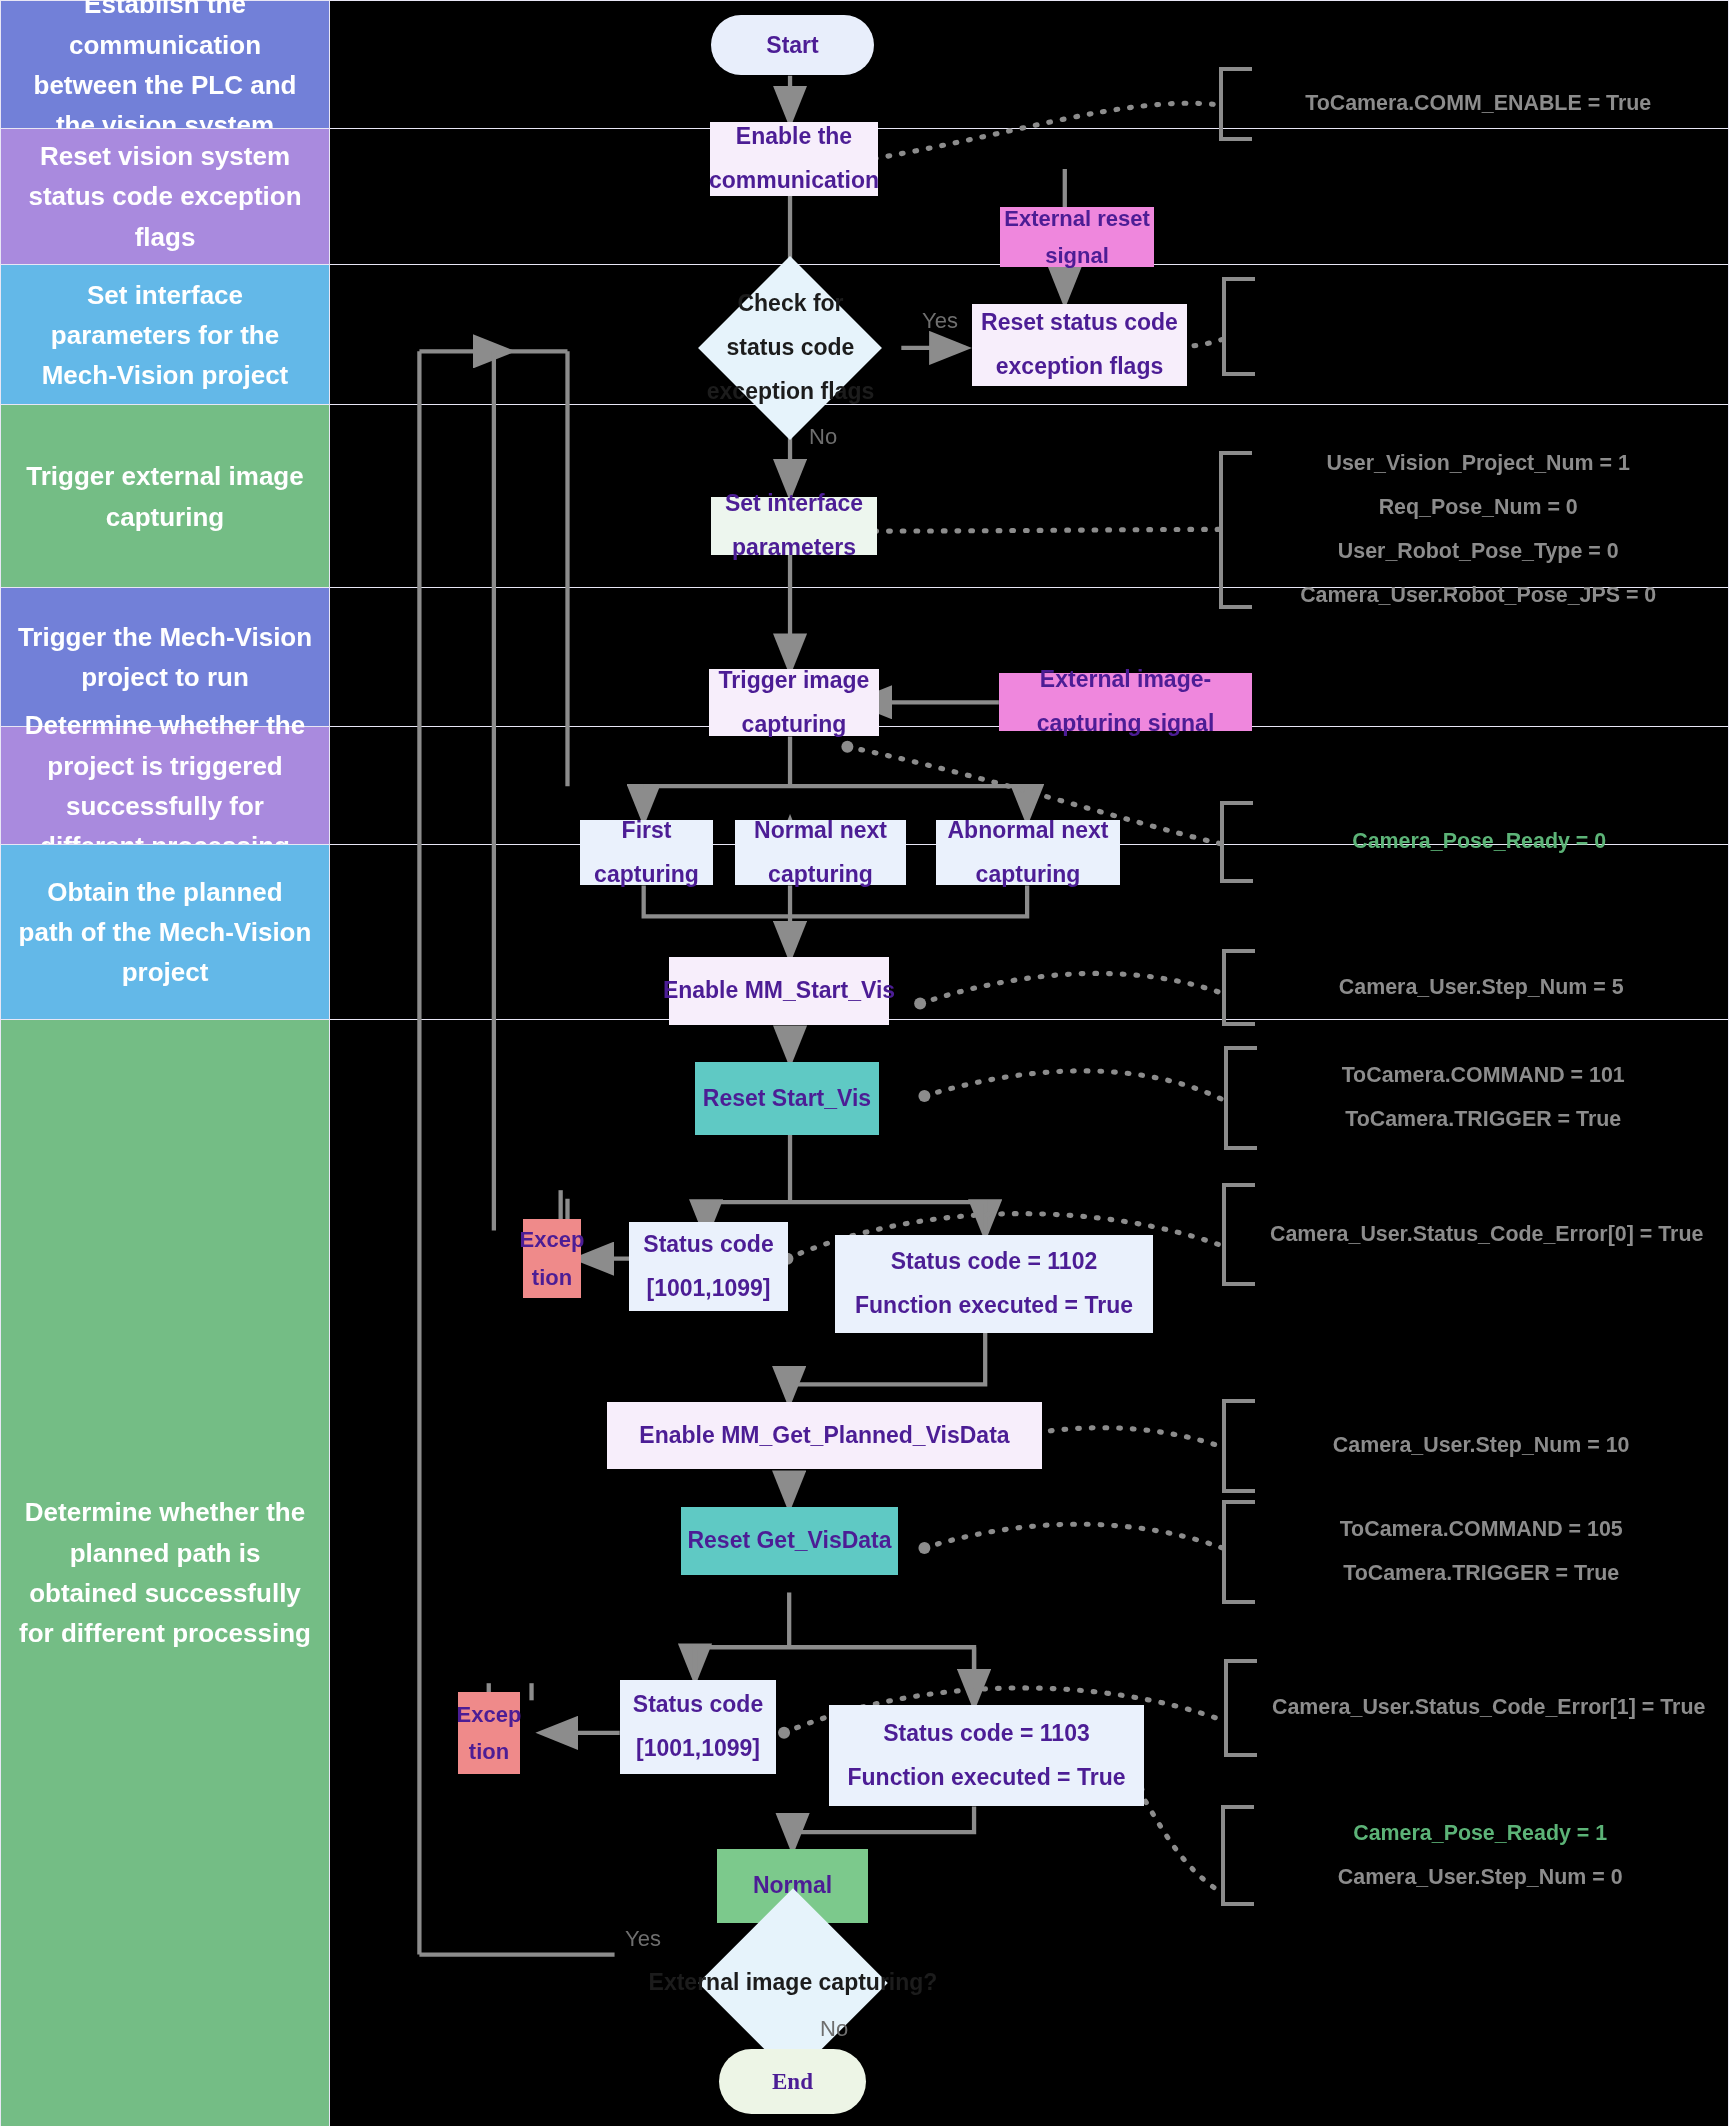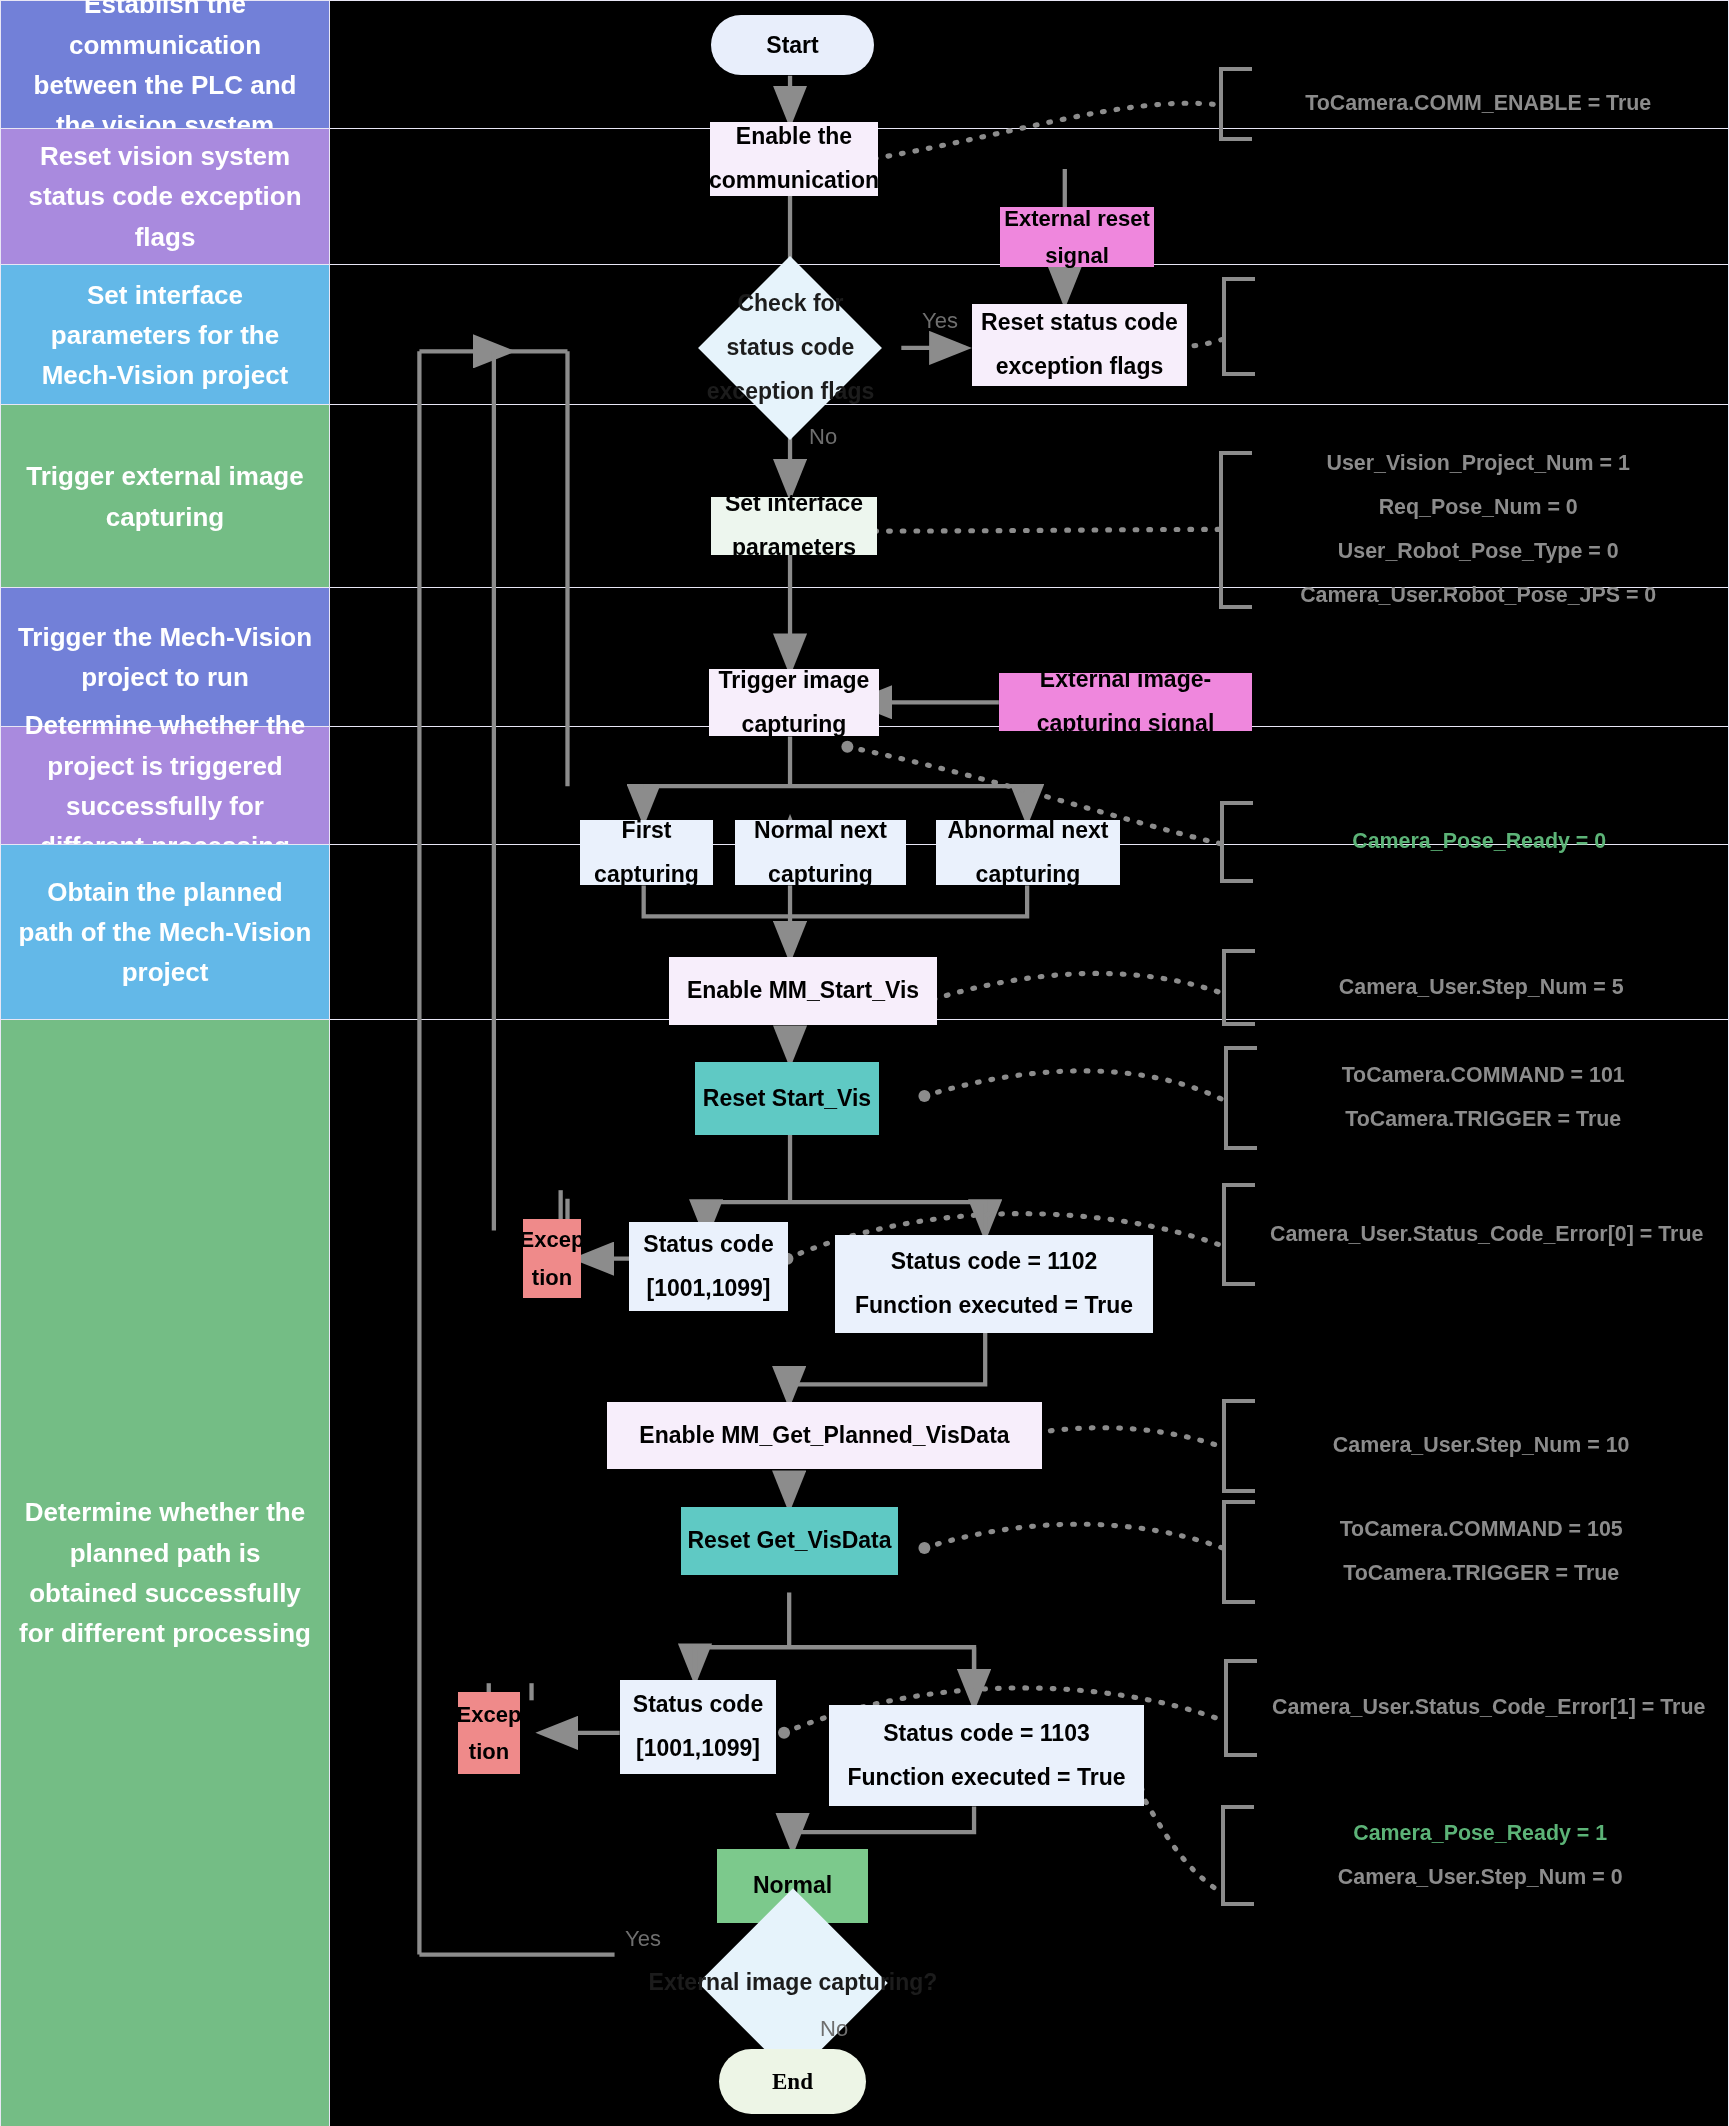--- a/index.html
+++ b/index.html
@@ -21,21 +21,21 @@
   .lane{
     position:absolute;left:330px;width:1399px;
     box-sizing:border-box;background:#000;
     border-top:1.7px solid #e8e6f5;border-right:1.7px solid #e8e6f5;
     border-bottom:1.7px solid #e8e6f5;
   }
   
   .node{
     position:absolute;box-sizing:border-box;
     display:flex;flex-direction:column;align-items:center;justify-content:center;
-    text-align:center;font-weight:bold;color:#000000;
+    text-align:center;font-weight:bold;color:#4c1d95;
     font-size:23px;line-height:1.9;
   }
   .node.proc{background:#f7eefb;}
   .node.data{background:#eaf1fc;}
   .node.pink{background:#ef87dd;}
   .node.teal{background:#5fc9c4;}
   .node.red{background:#ef8a8a;}
   .node.green{background:#7cc98c;}
   .node.startcap{background:#e8eefb;border-radius:39px;}
   .node.endcap{background:#edf5e6;border-radius:39px;}
@@ -285,21 +285,21 @@
   <div class="node data" style="left:735px;top:820px;width:171px;height:65px;">
     <span class="line">Normal next</span>
     <span class="line">capturing</span>
   </div>
 
   <div class="node data" style="left:936px;top:820px;width:184px;height:65px;">
     <span class="line">Abnormal next</span>
     <span class="line">capturing</span>
   </div>
 
-  <div class="node proc" style="left:669px;top:957px;width:268px;height:68px;">
+  <div class="node proc" style="left:669px;top:957px;width:220px;height:68px;">
     <span class="line">Enable MM_Start_Vis</span>
   </div>
 
   <div class="node teal" style="left:695px;top:1062px;width:184px;height:73px;">
     <span class="line">Reset Start_Vis</span>
   </div>
 
   <div class="node red" style="left:523px;top:1219px;width:58px;height:79px;font-size:22px;line-height:1.7;">
     <span class="line">Excep</span>
     <span class="line">tion</span>

